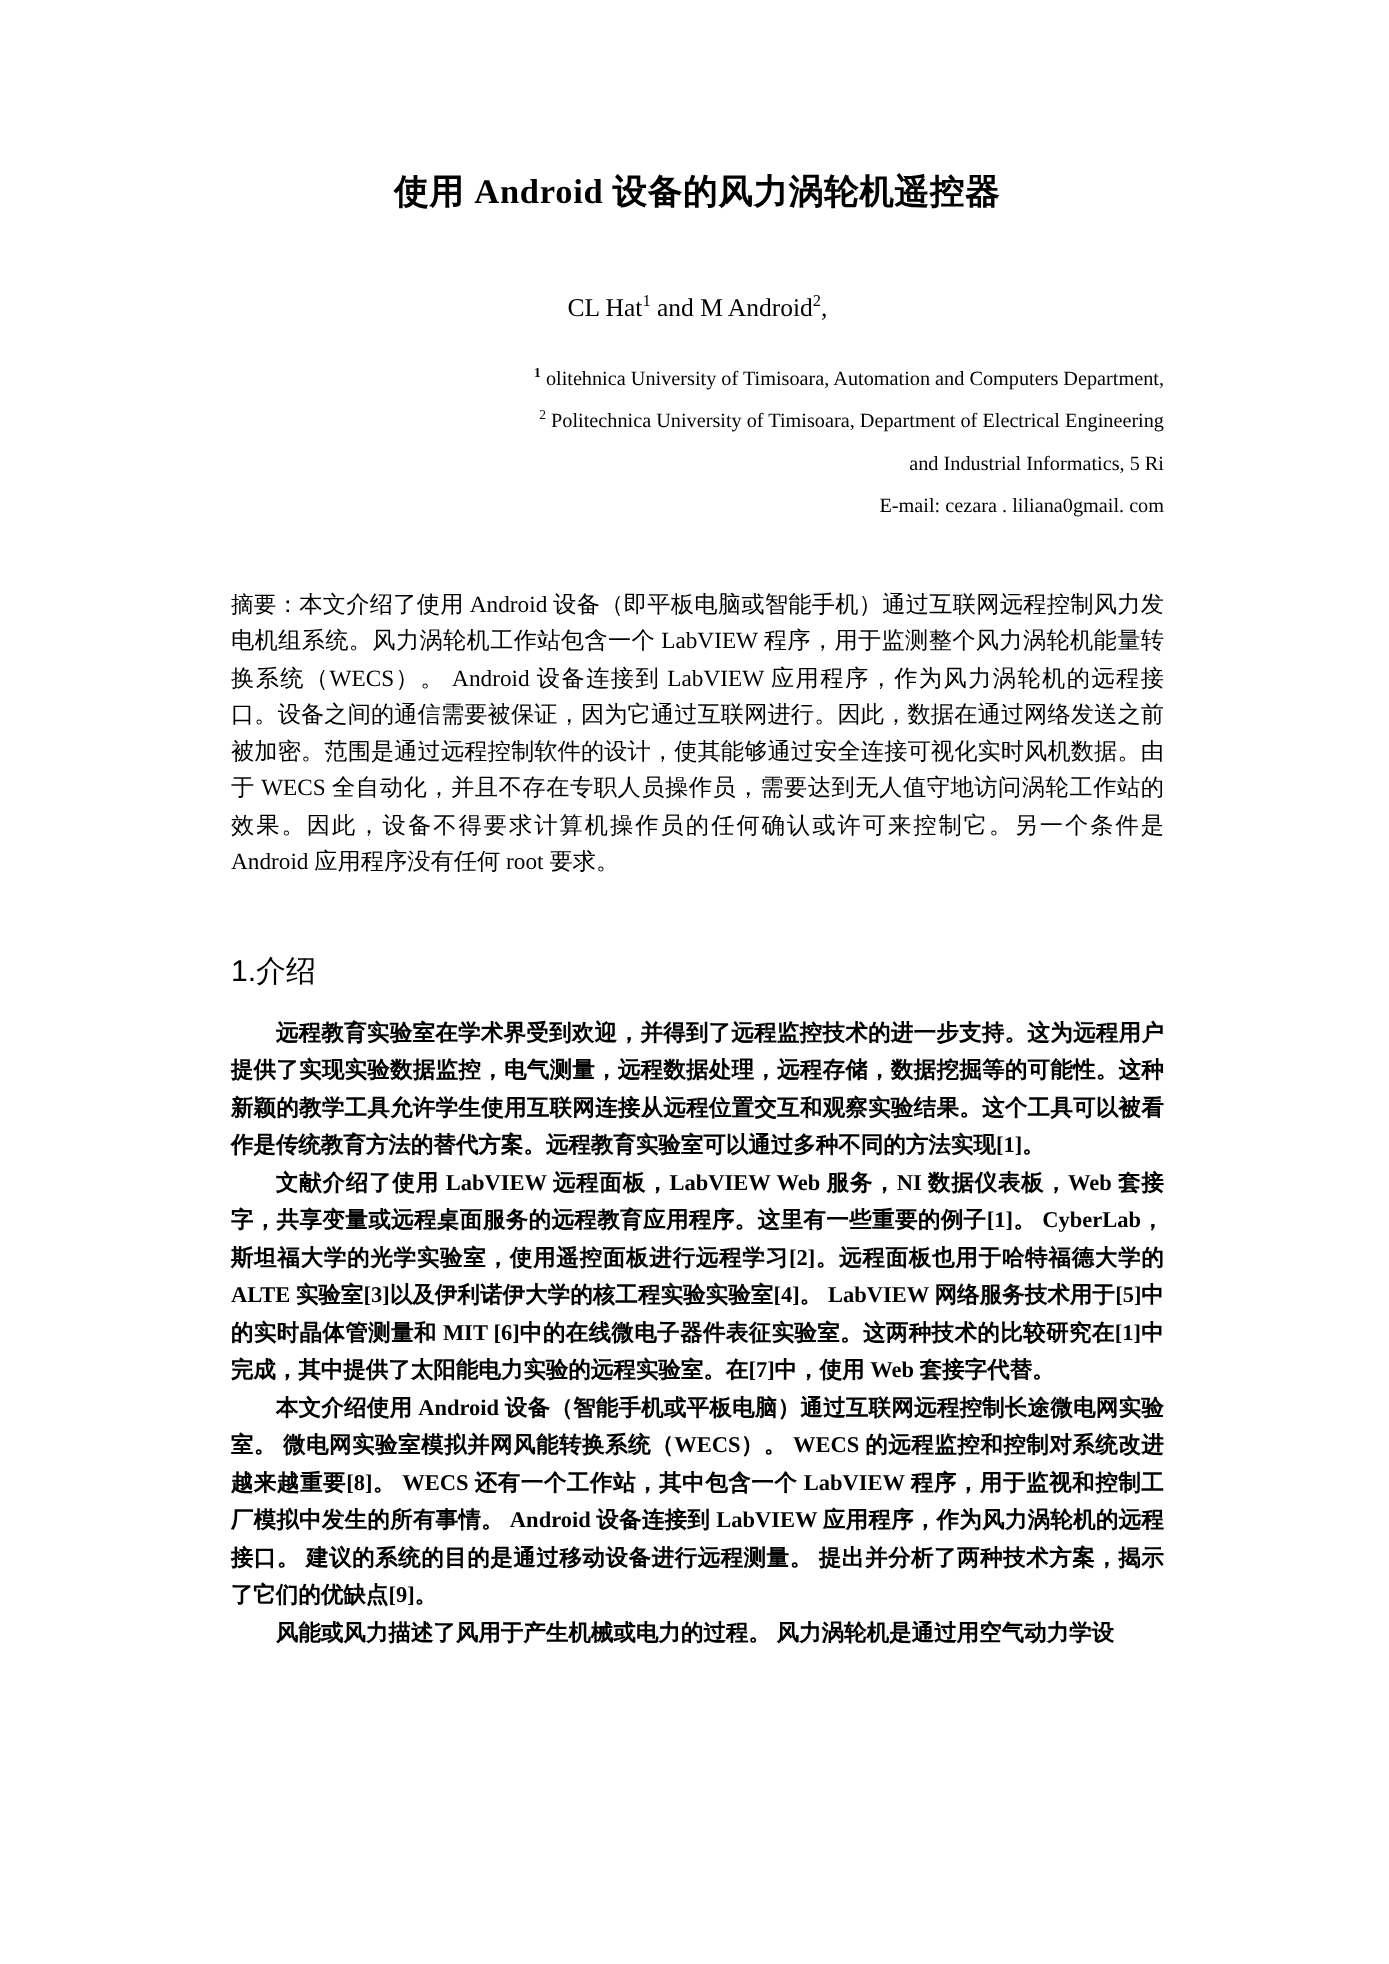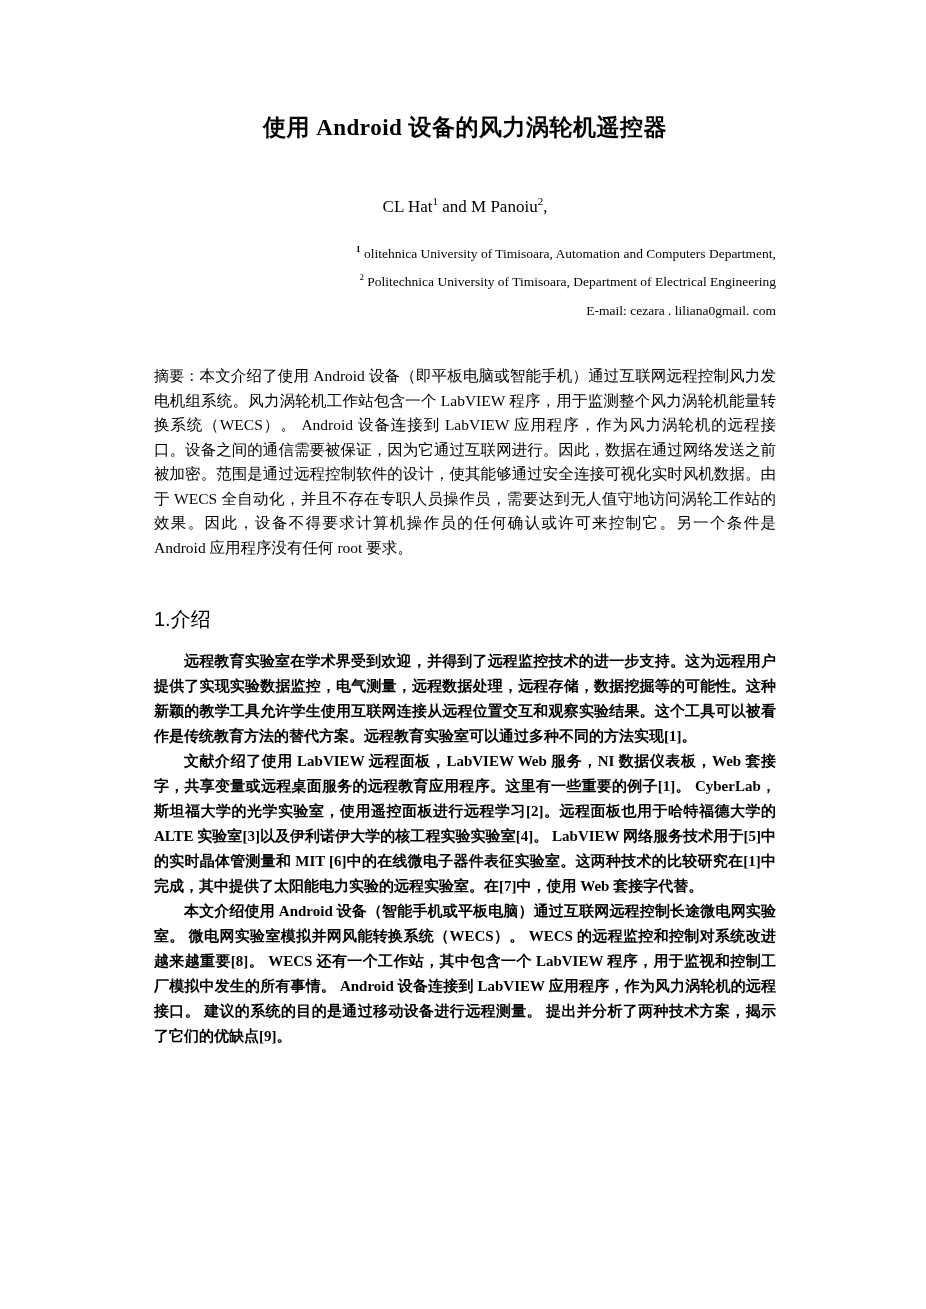--- a/index.html
+++ b/index.html
@@ -65,30 +65,32 @@
   }
 </style>
 </head>
 <body>
 
 <div class="page">
 
   <h1 class="title">使用 Android 设备的风力涡轮机遥控器</h1>
 
   <div class="authors">
-    <span>CL Hat</span><sup>1</sup><span> and M Panoiu</span><sup>2</sup><span>,</span>
+    <span>CL Hat</span><sup>1</sup><span> and M Android</span><sup>2</sup><span>,</span>
   </div>
 
   <div class="affiliations">
     <div class="aff-line"><sup class="bold">1</sup><span> olitehnica University of Timisoara, Automation and Computers Department,</span></div>
     <div class="aff-line"><sup>2</sup><span> Politechnica University of Timisoara, Department of Electrical Engineering</span></div>
+    <div class="aff-line"><sup></sup><span>and Industrial Informatics, 5 Ri</span></div>
     <div class="aff-line"><sup></sup><span>E-mail: cezara . liliana0gmail. com</span></div>
   </div>
 
   <p class="abstract"><span class="abstract-label">摘要：</span><span>本文介绍了使用 Android 设备（即平板电脑或智能手机）通过互联网远程控制风力发电机组系统。风力涡轮机工作站包含一个 LabVIEW 程序，用于监测整个风力涡轮机能量转换系统（WECS）。 Android 设备连接到 LabVIEW 应用程序，作为风力涡轮机的远程接口。设备之间的通信需要被保证，因为它通过互联网进行。因此，数据在通过网络发送之前被加密。范围是通过远程控制软件的设计，使其能够通过安全连接可视化实时风机数据。由于 WECS 全自动化，并且不存在专职人员操作员，需要达到无人值守地访问涡轮工作站的效果。因此，设备不得要求计算机操作员的任何确认或许可来控制它。另一个条件是 Android 应用程序没有任何 root 要求。</span></p>
 
   <h2 class="section-heading">1.介绍</h2>
   <p class="para">远程教育实验室在学术界受到欢迎，并得到了远程监控技术的进一步支持。这为远程用户提供了实现实验数据监控，电气测量，远程数据处理，远程存储，数据挖掘等的可能性。这种新颖的教学工具允许学生使用互联网连接从远程位置交互和观察实验结果。这个工具可以被看作是传统教育方法的替代方案。远程教育实验室可以通过多种不同的方法实现[1]。</p>
   <p class="para">文献介绍了使用 LabVIEW 远程面板，LabVIEW Web 服务，NI 数据仪表板，Web 套接字，共享变量或远程桌面服务的远程教育应用程序。这里有一些重要的例子[1]。 CyberLab，斯坦福大学的光学实验室，使用遥控面板进行远程学习[2]。远程面板也用于哈特福德大学的 ALTE 实验室[3]以及伊利诺伊大学的核工程实验实验室[4]。 LabVIEW 网络服务技术用于[5]中的实时晶体管测量和 MIT [6]中的在线微电子器件表征实验室。这两种技术的比较研究在[1]中完成，其中提供了太阳能电力实验的远程实验室。在[7]中，使用 Web 套接字代替。</p>
   <p class="para">本文介绍使用 Android 设备（智能手机或平板电脑）通过互联网远程控制长途微电网实验室。 微电网实验室模拟并网风能转换系统（WECS）。 WECS 的远程监控和控制对系统改进越来越重要[8]。 WECS 还有一个工作站，其中包含一个 LabVIEW 程序，用于监视和控制工厂模拟中发生的所有事情。 Android 设备连接到 LabVIEW 应用程序，作为风力涡轮机的远程接口。 建议的系统的目的是通过移动设备进行远程测量。 提出并分析了两种技术方案，揭示了它们的优缺点[9]。</p>
 
+  <p class="para">风能或风力描述了风用于产生机械或电力的过程。 风力涡轮机是通过用空气动力学设</p>
 
 </div>
 
 </body></html>

